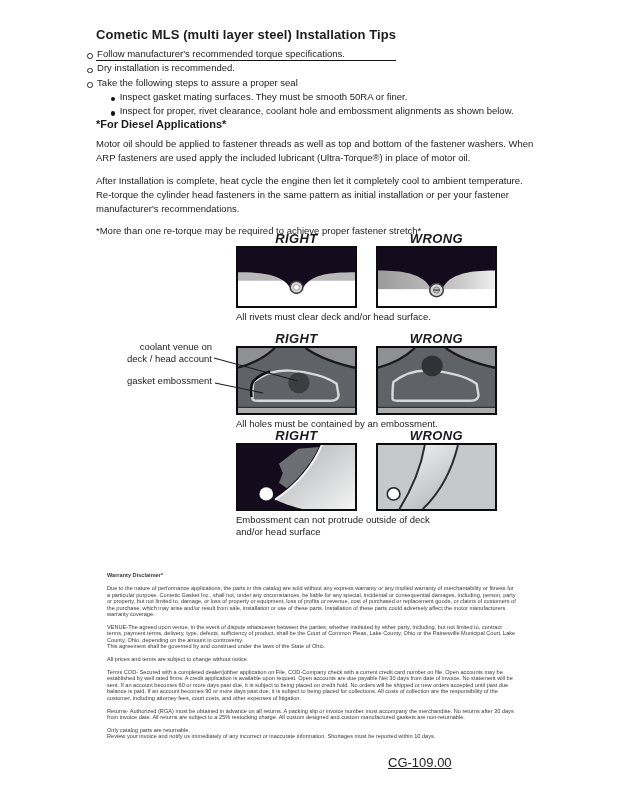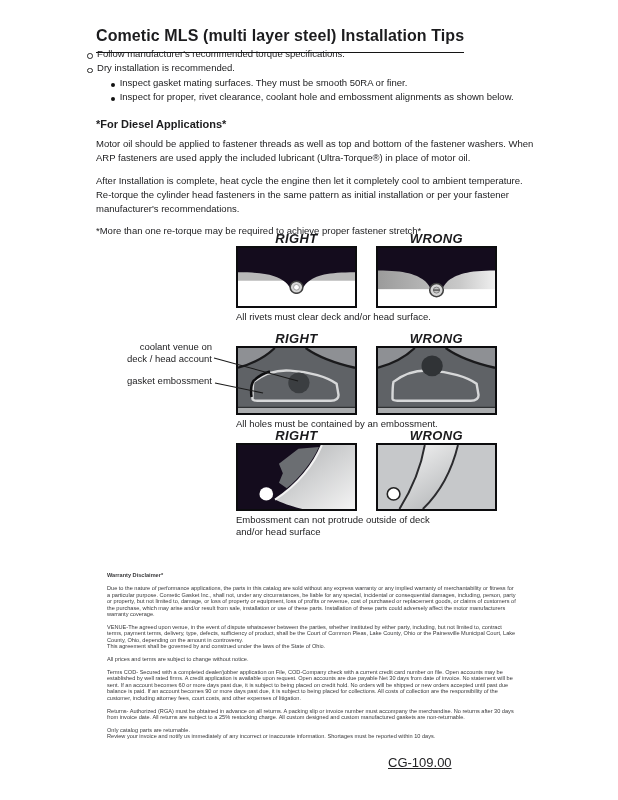--- a/index.html
+++ b/index.html
@@ -3,22 +3,22 @@
 <meta charset="utf-8">
 <style>
   html,body{margin:0;padding:0;background:#ffffff;}
   .page{
     position:relative;width:618px;height:800px;background:#ffffff;overflow:hidden;
     font-family:"Liberation Sans", sans-serif;color:#1c1c1e;
   }
   
   .title{
     position:absolute;left:96px;top:27px;
-    font-size:16px;font-weight:bold;letter-spacing:.1px;
-    border-bottom:1.8px solid #141414;padding-bottom:7px;white-space:nowrap;
+    font-size:13px;font-weight:bold;letter-spacing:.1px;
+    border-bottom:1.8px solid #141414;padding-bottom:18px;white-space:nowrap;
   }
   
   .tips{position:absolute;left:87px;top:47px;font-size:9.5px;line-height:14.3px;}
   .tip-row{display:flex;align-items:center;}
   .tip-row.sub{margin-left:24px;}
   .b-marker{flex:0 0 auto;width:3.6px;height:3.6px;border:1px solid #2a2a2a;border-radius:50%;margin:4.2px 4.5px 0 0;}
   .sb-marker{flex:0 0 auto;width:4.2px;height:4.2px;background:#121212;border-radius:50%;margin:4.4px 4.5px 0 0;}
   
   .diesel{position:absolute;left:96px;top:117px;width:442px;font-size:9.5px;line-height:14.2px;}
   .diesel h2{font-size:11px;font-weight:bold;margin:0 0 6px 0;}
@@ -56,20 +56,24 @@
   <div class="title">Cometic MLS (multi layer steel) Installation Tips</div>
 
   <div class="tips">
     <div class="tip-row">
       <span class="b-marker"></span>
       <span>Follow manufacturer's recommended torque specifications.</span>
     </div>
     <div class="tip-row">
       <span class="b-marker"></span>
       <span>Dry installation is recommended.</span>
+    </div>
+    <div class="tip-row">
+      <span class="b-marker"></span>
+      <span>Take the following steps to assure a proper seal</span>
     </div>
     <div class="tip-row sub">
       <span class="sb-marker"></span>
       <span>Inspect gasket mating surfaces.  They must be smooth 50RA or finer.</span>
     </div>
     <div class="tip-row sub">
       <span class="sb-marker"></span>
       <span>Inspect for proper, rivet clearance, coolant hole and embossment alignments as shown below.</span>
     </div>
   </div>

